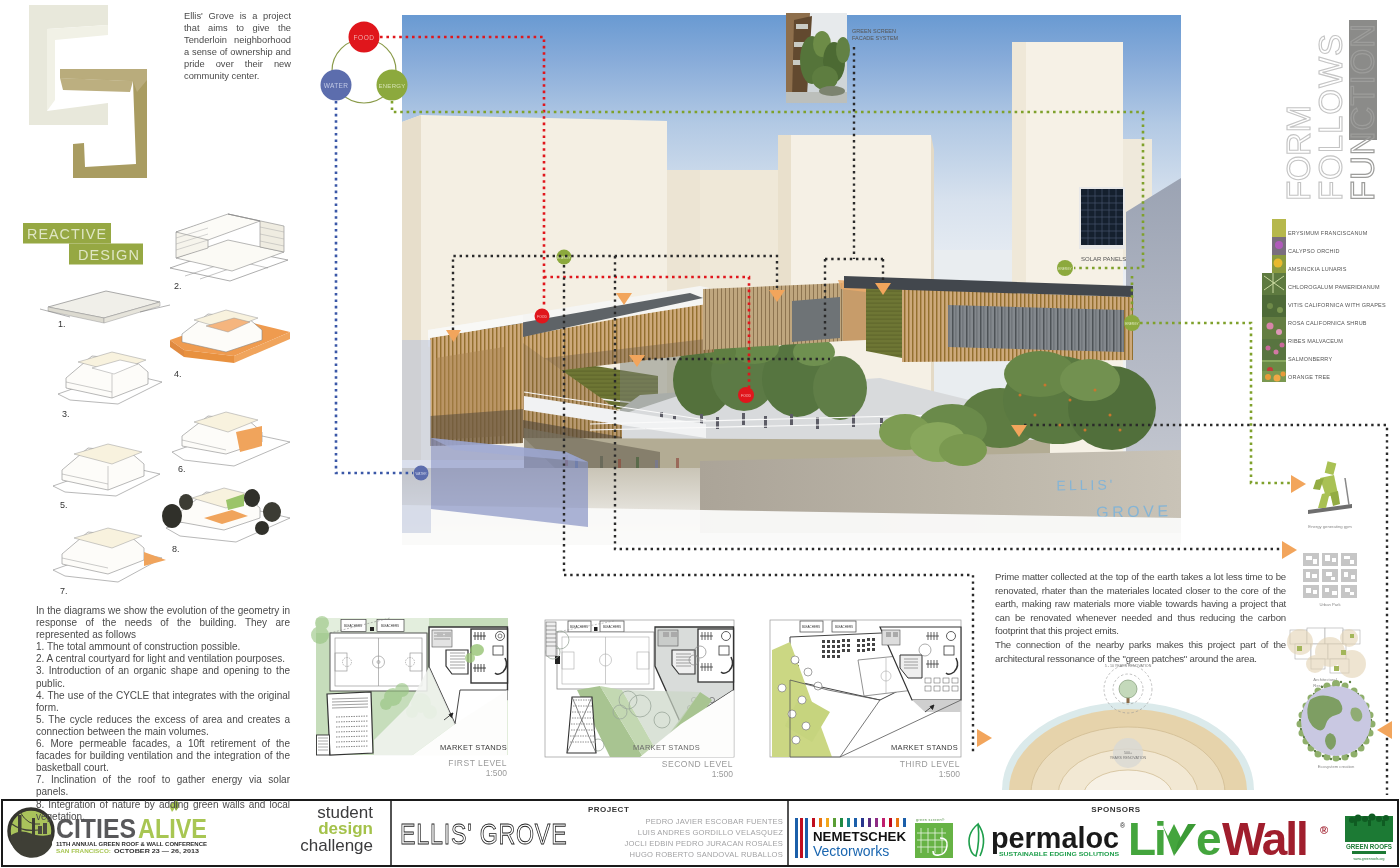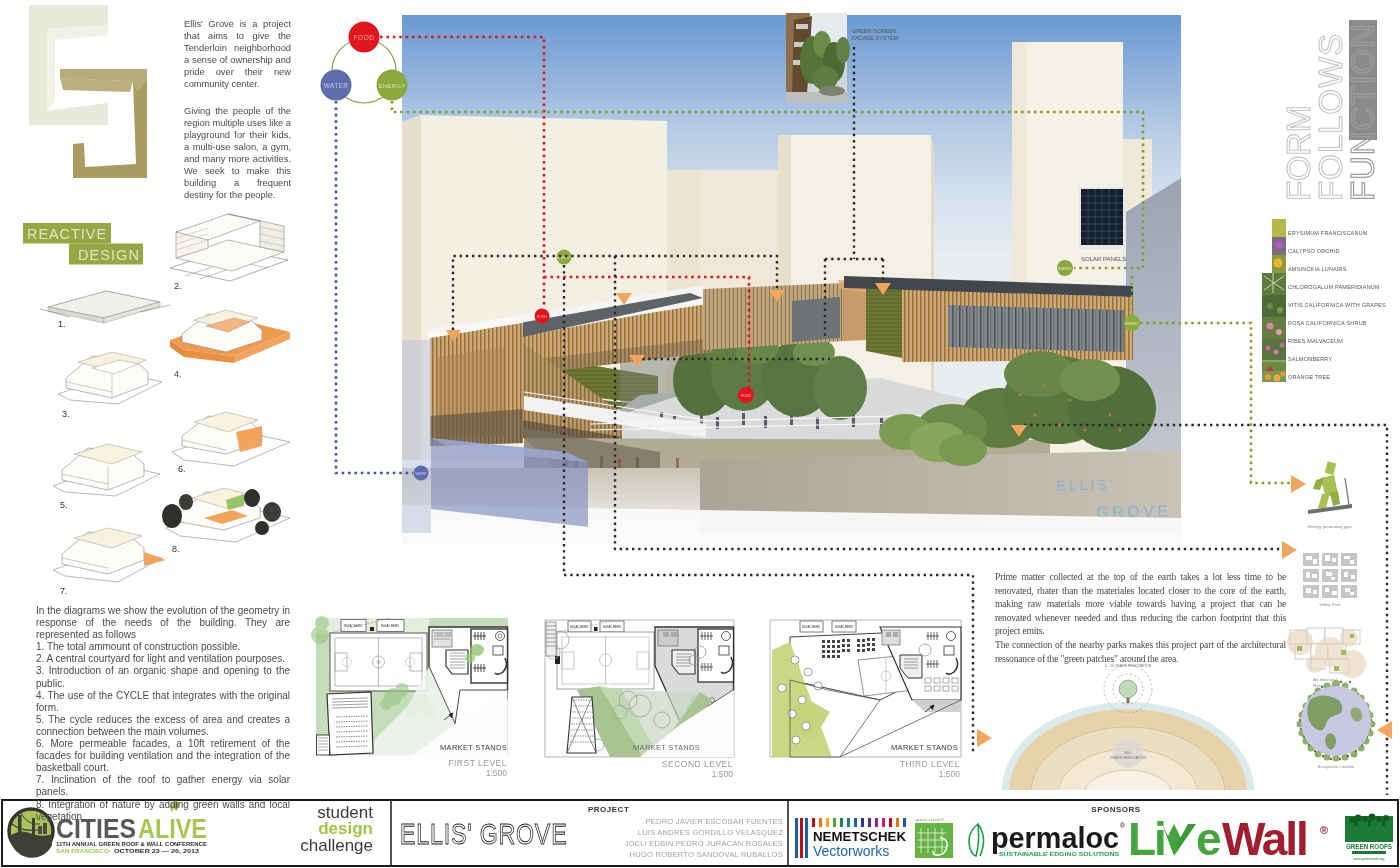--- a/index.html
+++ b/index.html
@@ -1,19 +1,19 @@
 <!DOCTYPE html>
 <html><head>
 <meta charset="utf-8">
 <style>
 html,body{margin:0;padding:0;width:1400px;height:868px;background:#fff;overflow:hidden;
 font-family:"Liberation Sans",sans-serif;}
 .abs{position:absolute;}
 .just{text-align:justify;color:#4a4a4a;}
-.just p{margin:16px 0 11px 0;}
+.just p{margin:8px 0 11px 0;}
 </style>
 </head>
 <body>
 <div style="position:relative;width:1400px;height:868px;">
 <svg class="abs" style="left:0;top:0" width="1400" height="868" viewBox="0 0 1400 868">
 <defs>
 <linearGradient id="sky" x1="0" y1="0" x2="0" y2="1">
 <stop offset="0" stop-color="#699AD2"></stop>
           <stop offset="0.13" stop-color="#87ABD9"></stop>
 <stop offset="0.32" stop-color="#B2C9E4"></stop>
@@ -1190,32 +1190,31 @@
 </g>
 <text x="1369" y="849" font-size="6.4" fill="#1C7A34" font-weight="bold" text-anchor="middle" textLength="46" lengthAdjust="spacingAndGlyphs">GREEN ROOFS</text>
 <rect x="1352" y="851" width="34" height="3" fill="#1C7A34"></rect>
 <text x="1369" y="860" font-size="3.5" fill="#1C7A34" text-anchor="middle">www.greenroofs.org</text>
 </g>
 
 </svg>
 
 <div class="abs just" style="left:184px;top:3px;width:107px;font-size:9.3px;line-height:11.9px;">
 <p>Ellis' Grove is a project that aims to give the Tenderloin neighborhood a sense of ownership and pride over their new community center.</p>
-<p>Giving the people of the region multiple uses like a playground for their kids, a multi-use salon, a gym, and many more activities. We seek to make this building a frequent destiny for the people.</p>
 </div>
 
 <div class="abs just" style="left:36px;top:605px;width:254px;font-size:10px;line-height:12.1px;">
 In the diagrams we show the evolution of the geometry in response of the needs of the building. They are represented as follows<br>
 1. The total ammount of construction possible.<br>
 2. A central courtyard for light and ventilation pourposes.<br>
 3. Introduction of an organic shape and opening to the public.<br>
 4. The use of the CYCLE that integrates with the original form.<br>
 5. The cycle reduces the excess of area and creates a connection between the main volumes.<br>
 6. More permeable facades, a 10ft retirement of the facades for building ventilation and the integration of the basketball court.<br>
 7. Inclination of the roof to gather energy via solar panels.<br>
 8. Integration of nature by adding green walls and local vegetation.
 </div>
 
-<div class="abs just" style="left:995px;top:570px;width:291px;font-size:9.6px;letter-spacing:-0.2px;line-height:13.6px;font-family:Liberation Serif, serif;">
+<div class="abs just" style="left:995px;top:570px;width:291px;font-size:9.6px;letter-spacing:-0.2px;line-height:13.6px;">
 Prime matter collected at the top of the earth takes a lot less time to be renovated, rhater than the materiales located closer to the core of the earth, making raw materials more viable towards having a project that can be renovated whenever needed and thus reducing the carbon footprint that this project emits.<br>
 The connection of the nearby parks makes this project part of the architectural ressonance of the "green patches" around the area.
 </div>
 </div>
 
 </body></html>

